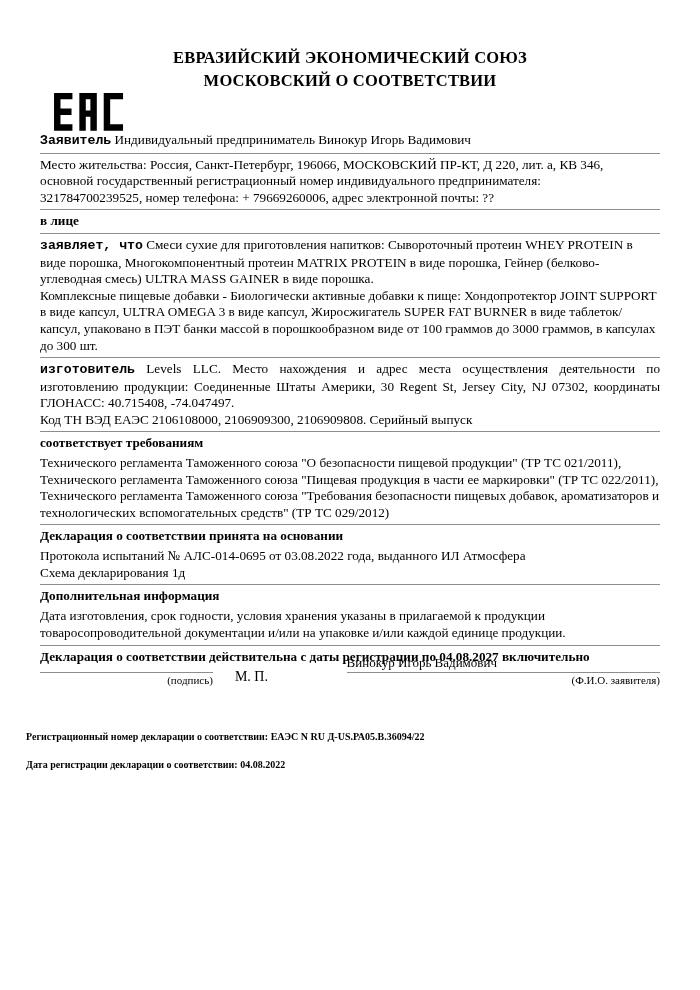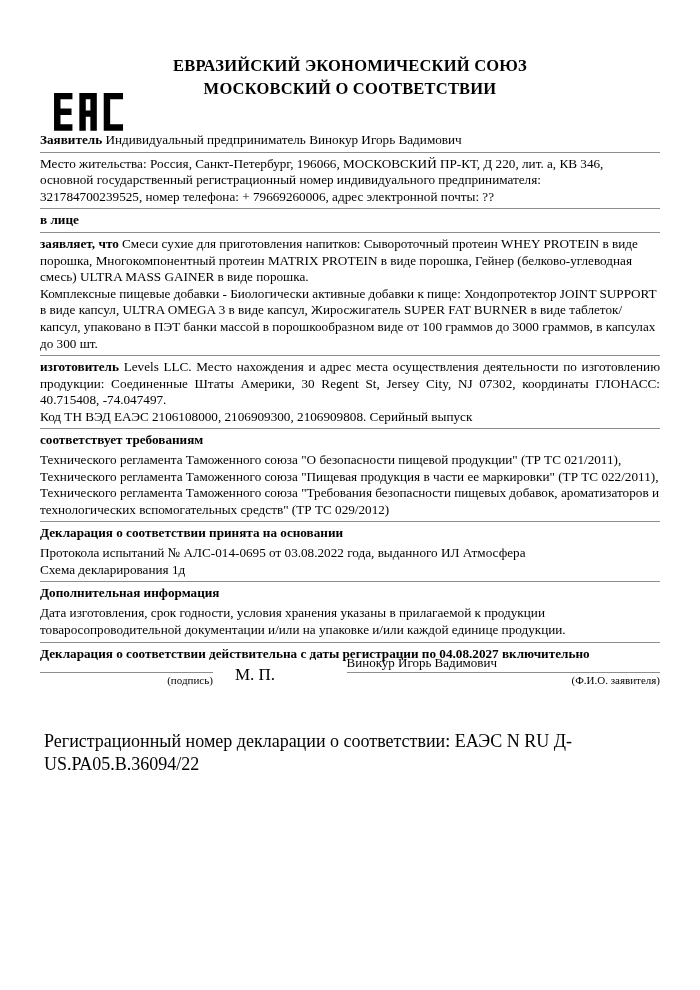--- a/index.html
+++ b/index.html
@@ -13,21 +13,21 @@
     height: 990px;
     font-family: "Liberation Serif", "DejaVu Serif", serif;
     color: #000000;
     -webkit-font-smoothing: antialiased;
   }
   .page {
     position: relative;
     width: 700px;
     height: 913px;
     box-sizing: border-box;
-    padding: 16px;
+    padding: 8px;
     overflow: hidden;
   }
 
   
   .doc-header {
     text-align: center;
     padding-top: 38px;
   }
   .doc-header .title-line {
     font-size: 16.5px;
@@ -61,20 +61,21 @@
   }
   .blk p {
     margin: 0;
   }
   .blk.justified p {
     text-align: justify;
     text-justify: inter-word;
   }
   .lbl {
     font-weight: bold;
+    font-family: Liberation Mono, monospace;
   }
   .row-head {
     font-size: 13.2px;
     line-height: 1.28;
     font-weight: bold;
   }
 
   hr.rule {
     border: 0;
     border-top: 1px solid #8d8d8d;
@@ -119,34 +120,34 @@
     border-bottom: 1px solid #8d8d8d;
     height: 0;
   }
   .sign-cap {
     text-align: right;
     font-size: 11px;
     line-height: 1.2;
     padding-top: 1px;
   }
   .mp {
-    font-size: 17px;
+    font-size: 14px;
     white-space: nowrap;
     padding-bottom: 2px;
     margin-left: 22px;
     width: 46px;
   }
 
   
   .reg {
     position: absolute;
-    left: 44px;
-    width: 620px;
-    font-size: 18px;
-    font-weight: normal;
+    left: 26px;
+    width: 620px;
+    font-size: 10px;
+    font-weight: bold;
     line-height: 1.3;
   }
   .reg-1 { top: 730px; }
   .reg-2 { top: 758px; }
 </style>
 </head>
 <body>
 
 <div class="page">
 
@@ -265,14 +266,15 @@
       <div class="sign-slot-right">
         <div class="sign-name">Винокур Игорь Вадимович</div>
         <div class="sign-line"></div>
         <div class="sign-cap">(Ф.И.О. заявителя)</div>
       </div>
 
     </div>
   </div>
 
   <div class="reg reg-1">Регистрационный номер декларации о соответствии: ЕАЭС N RU Д-US.РА05.В.36094/22</div>
+  <div class="reg reg-2">Дата регистрации декларации о соответствии: 04.08.2022</div>
 
 </div>
 
 </body></html>

